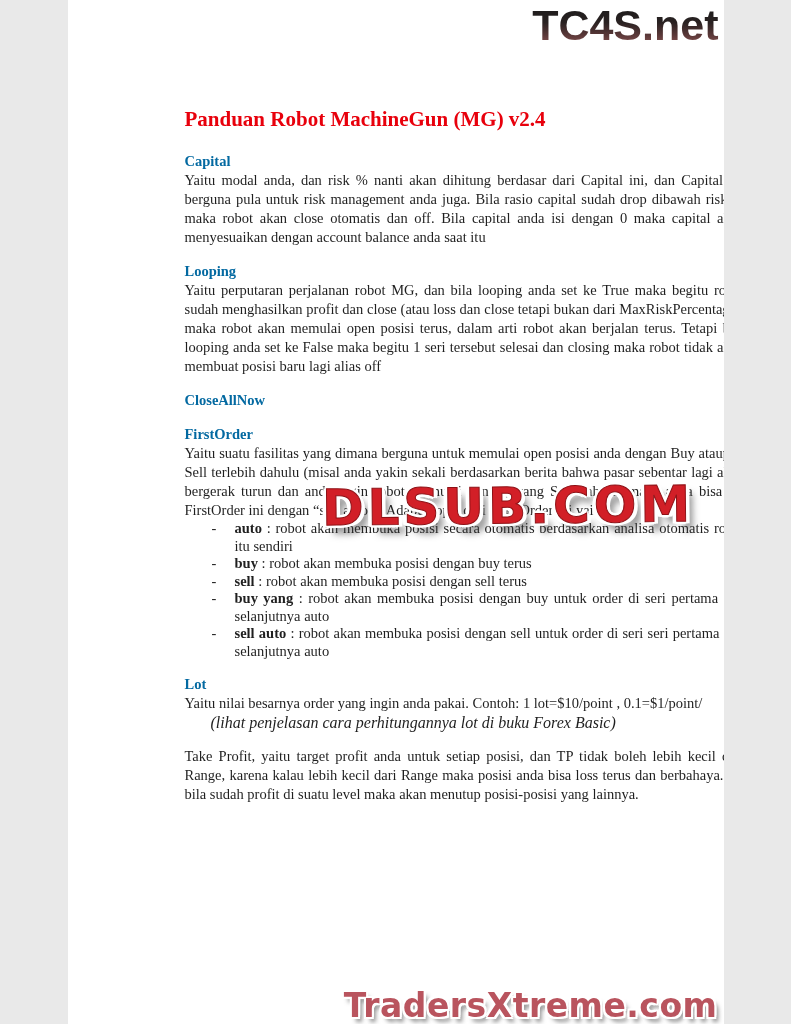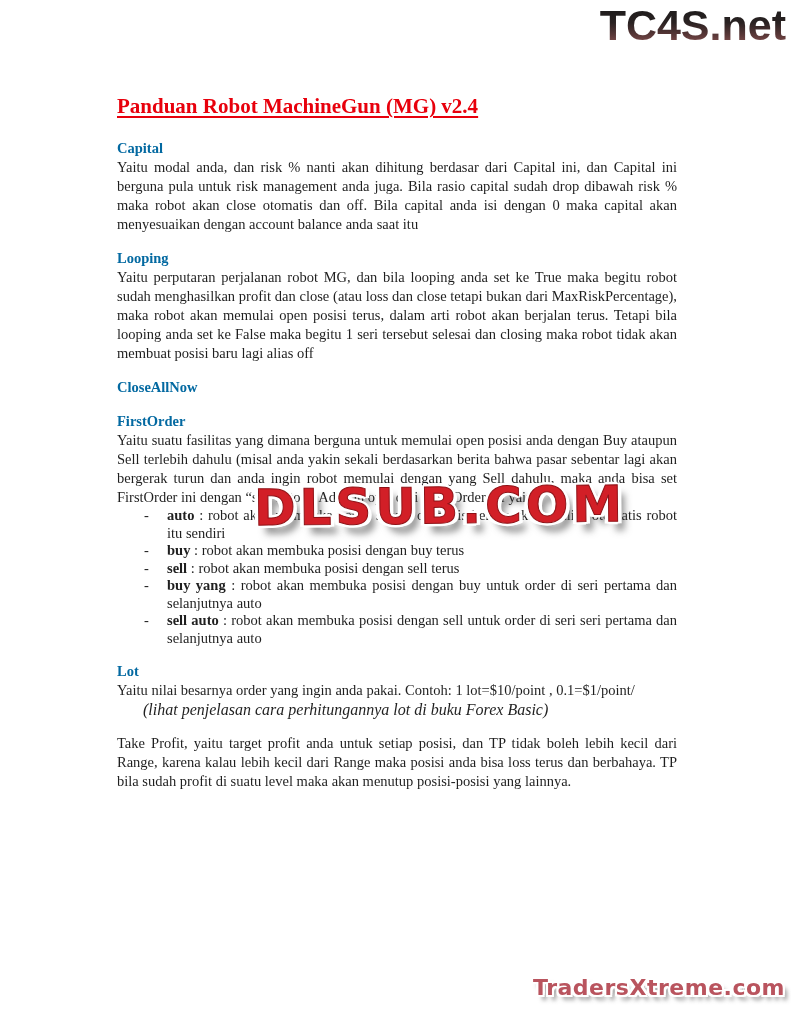--- a/index.html
+++ b/index.html
@@ -1,34 +1,34 @@
 <!DOCTYPE html>
 <html><head>
 <meta charset="utf-8">
 <style>
   html,body { margin:0; padding:0; background:#e9e9e9; }
   .page {
-    position:relative; width:791px; height:1024px; margin:0 auto;
+    position:relative; width:656px; height:1024px; margin:0 auto;
     background:#ffffff; overflow:hidden;
     font-family:"Liberation Serif", serif; color:#1f1f1f;
   }
   
   .header-logo {
     position:absolute; top:2px; right:5px;
     font-family:"Liberation Sans", sans-serif; font-weight:bold;
     font-size:43px; line-height:46px; letter-spacing:0px;
     background:linear-gradient(to bottom, #1b1b1b 8%, #2a2222 45%, #5a3838 72%, #965a58 100%);
     -webkit-background-clip:text; background-clip:text; color:transparent;
     text-shadow:0 0 0 rgba(0,0,0,0);
   }
   
   .footer-logo {
-    position:absolute; bottom:18px; right:6px;
+    position:absolute; bottom:0; right:6px;
     font-family:"DejaVu Sans", sans-serif; font-weight:bold;
-    font-size:22px; line-height:36px; letter-spacing:0.5px;
+    font-size:33px; line-height:36px; letter-spacing:0.5px;
     color:#b9545e;
     text-shadow:
       -2px 0 0 #ffffff, 2px 0 0 #ffffff, 0 -2px 0 #ffffff, 0 2px 0 #ffffff,
       -2px -2px 0 #ffffff, 2px -2px 0 #ffffff, -2px 2px 0 #ffffff, 2px 2px 0 #ffffff,
       4px 5px 4px rgba(90,90,90,0.65);
   }
   
   .watermark {
     position:absolute; left:254px; top:480px; width:420px;
     font-family:"DejaVu Sans", sans-serif; font-weight:bold;
@@ -38,23 +38,23 @@
     text-shadow:
       -3px 0 0 #ffffff, 3px 0 0 #ffffff, 0 -3px 0 #ffffff, 0 3px 0 #ffffff,
       -2px -2px 0 #ffffff, 2px -2px 0 #ffffff, -2px 2px 0 #ffffff, 2px 2px 0 #ffffff,
       -4px 2px 0 #ffffff, 4px 2px 0 #ffffff,
       7px 9px 7px rgba(60,60,60,0.55);
   }
   
   .content { position:absolute; left:117px; top:93px; width:560px; }
   .doc-title {
     font-size:21px; line-height:27px; font-weight:bold;
-    color:#e8000c; text-decoration:underline;
+    color:#e8000c; 
     text-decoration-thickness:2px; text-underline-offset:3px;
-    margin:0 0 19px 0;
+    margin:13px 0 19px 0;
   }
   .section { margin:0 0 15px 0; }
   .section h2 {
     font-size:14.5px; line-height:19px; font-weight:bold;
     margin:0; padding:0; color:#0369a1;
   }
   .section p.body {
     font-size:14.5px; line-height:19px; margin:0; text-align:justify;
   }
   .note-italic { font-style:italic; font-size:16px; line-height:19px;margin-left:26px; }

